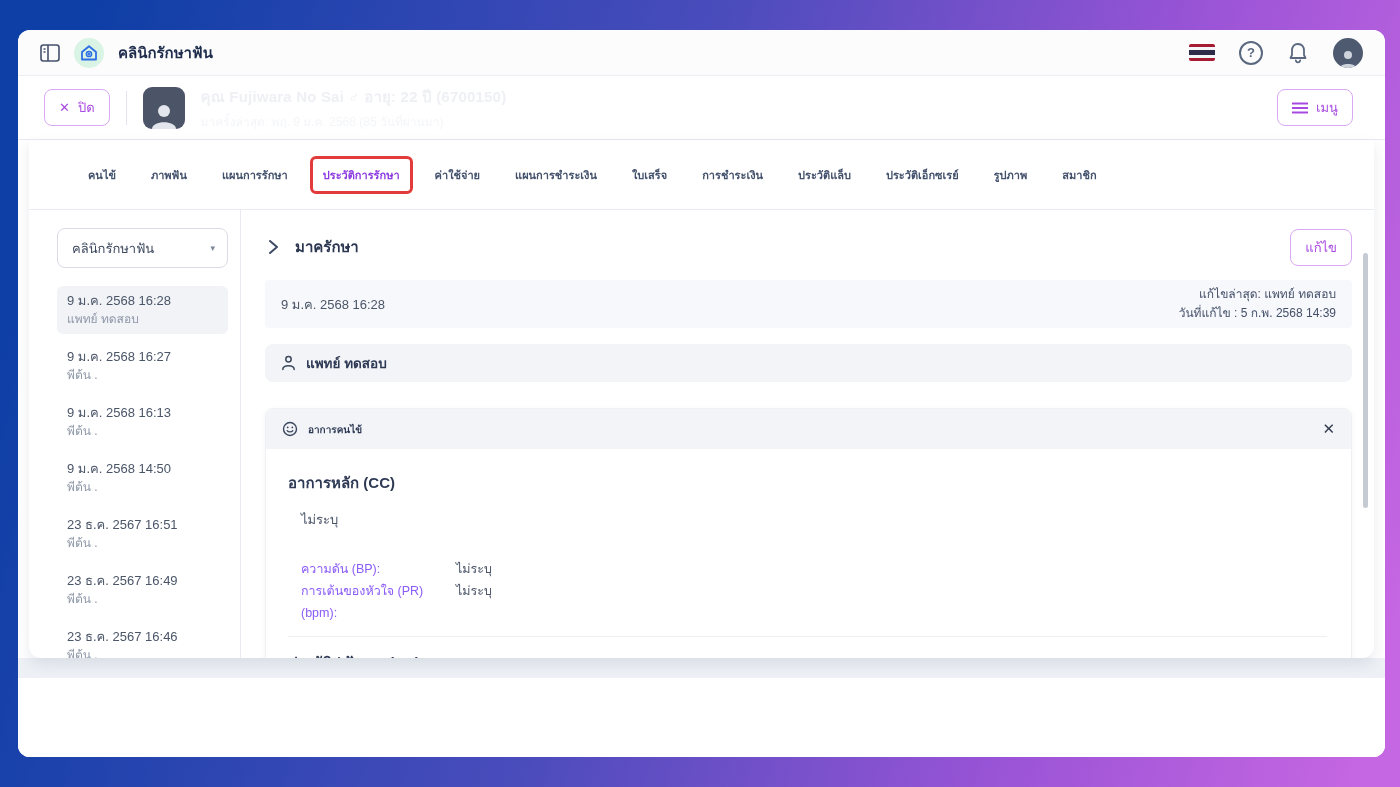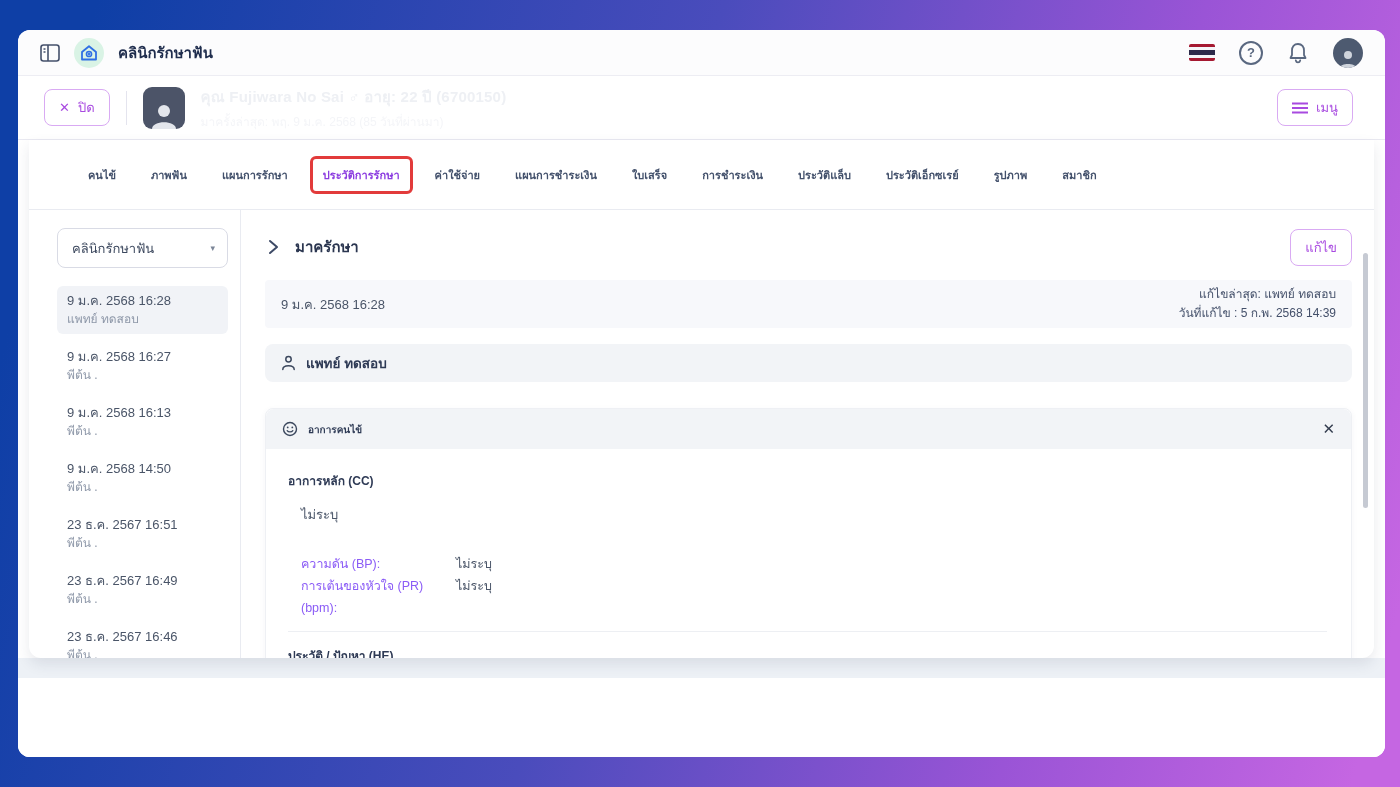--- a/index.html
+++ b/index.html
@@ -123,21 +123,21 @@
     margin-top: 26px; border: 1px solid #eef0f4; border-radius: 8px; background: #fff;
     box-shadow: 0 2px 6px rgba(50,60,90,.05);
   }
   .symptoms-header {
     height: 40px; background: #f2f4f7; border-radius: 8px 8px 0 0;
     display: flex; align-items: center; gap: 10px; padding: 0 16px;
   }
   .symptoms-title { font-size: 10px; font-weight: bold; color: #2e3a55; text-align: right; }
   .close-x { margin-left: auto; font-size: 15px; color: #333c4e; cursor: pointer; }
   .symptoms-body { padding: 22px 24px 20px 22px; }
-  .block-heading { font-size: 12px; font-weight: bold; color: #2e3a55; }
+  .block-heading { font-size: 15px; font-weight: bold; color: #2e3a55; }
   .block-value { margin-top: 14px; margin-left: 13px; font-size: 13px; color: #4a5568; }
   .vitals { margin-top: 28px; margin-left: 13px; }
   .vital-row { display: flex; line-height: 22px; }
   .vital-label { width: 155px; font-size: 12.5px; color: #8b5cf6; }
   .vital-value { font-size: 12.5px; color: #4a5568; }
   .divider { margin-top: 12px; border-top: 1px solid #edeff3; }
   .he-heading { margin-top: 14px; }
 
   .vscrollbar {
     position: absolute; right: 6px; top: 113px; width: 5px; height: 255px;

